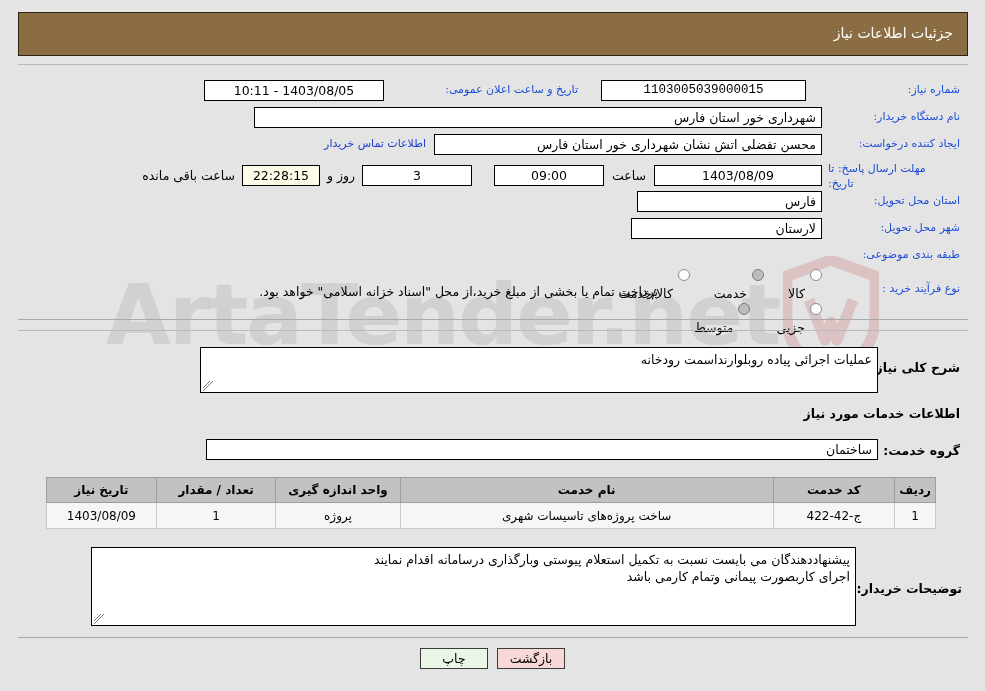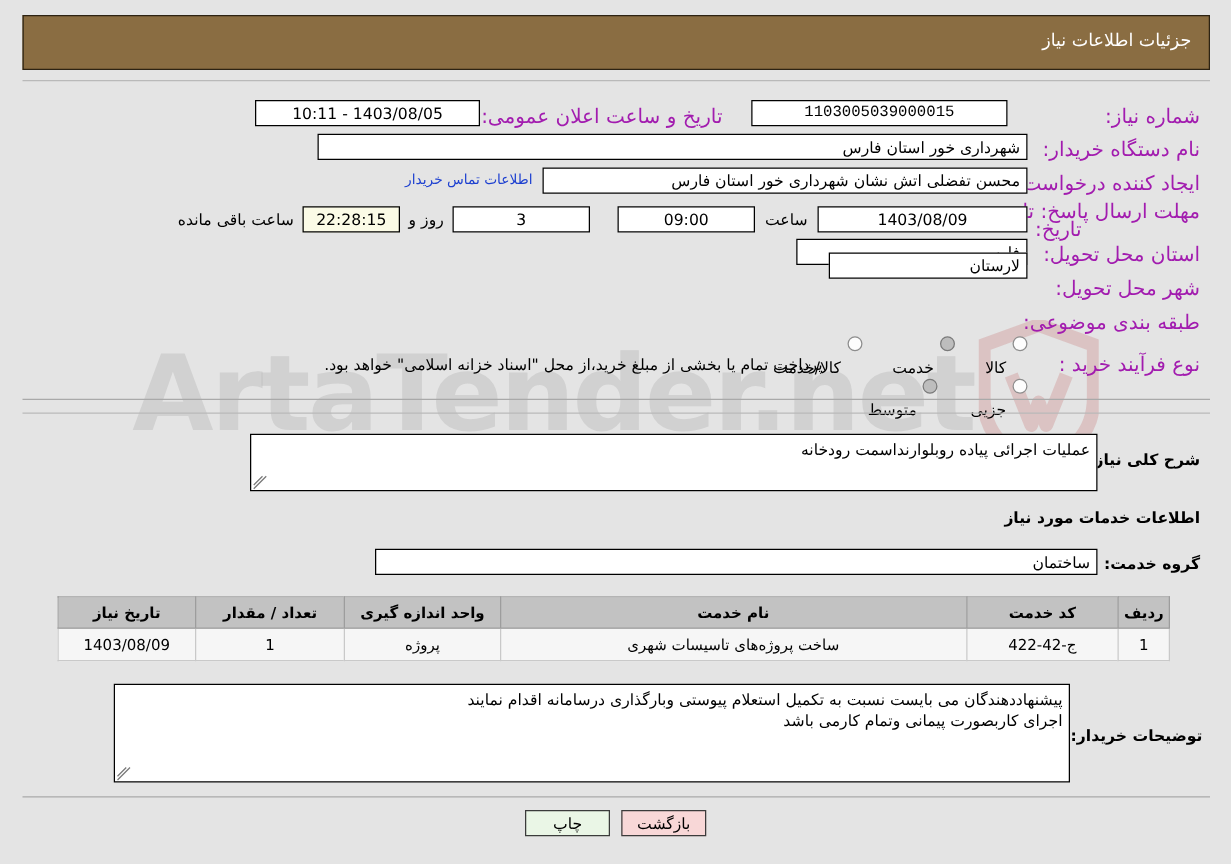--- a/index.html
+++ b/index.html
@@ -71,22 +71,22 @@
     position: absolute;
     left: 18px; top: 64px;
     width: 950px; height: 256px;
     border-top: 1px solid #b9b9b9;
     border-bottom: 1px solid #a9a9a9;
     z-index: 2;
   }
 
   .row { position: absolute; display: flex; align-items: center; }
   .lbl {
-    font-size: 16px;
-    color: #a21caf;
+    font-size: 11px;
+    color: #1d4ed8;
     white-space: nowrap;
     text-align: left;
   }
   .lbl-2 { line-height: 15px; }
   .box {
     background: #ffffff;
     border: 1px solid #000000;
     height: 21px;
     line-height: 19px;
     padding: 0 5px;
@@ -280,21 +280,21 @@
     <div class="plain-text" style="position:absolute; right:733px; top:103px;">ساعت باقی مانده</div>
 
     <div class="row" style="right:8px; top:129px;">
       <span class="lbl">استان محل تحویل:</span>
     </div>
     <div class="box rt" style="position:absolute; right:146px; top:126px; width:185px;">فارس</div>
 
     <div class="row" style="right:8px; top:156px;">
       <span class="lbl">شهر محل تحویل:</span>
     </div>
-    <div class="box rt" style="position:absolute; right:146px; top:137px; width:159px;">لارستان</div>
+    <div class="box rt" style="position:absolute; right:146px; top:153px; width:191px;">لارستان</div>
 
     <div class="row" style="right:8px; top:183px;">
       <span class="lbl">طبقه بندی موضوعی:</span>
     </div>
     <div style="position:absolute; right:146px; top:183px; display:flex; align-items:center; gap:24px;">
       <div class="radio-grp">
         <span class="radio"></span>
         <span class="rlabel">کالا</span>
       </div>
       <div class="radio-grp">
@@ -331,21 +331,21 @@
       <span class="resize-handle">
         <svg width="12" height="12" viewBox="0 0 12 12">
           <path d="M1 11 L11 1 M1 8 L8 1" stroke="#7a7a7a" stroke-width="1" fill="none"></path>
         </svg>
       </span>
     </div>
 
     <div class="section-head" style="position:absolute; right:8px; top:75px;">اطلاعات خدمات مورد نیاز</div>
 
     <div class="bold-lbl" style="position:absolute; right:8px; top:112px;">گروه خدمت:</div>
-    <div class="box rt" style="position:absolute; right:90px; top:108px; width:578px;padding-left:28px;">ساختمان</div>
+    <div class="box rt" style="position:absolute; right:90px; top:108px; width:672px;padding-left:28px;">ساختمان</div>
   </div>
 
   <table id="svc-table">
     <thead>
       <tr>
         <th style="width:38px;">ردیف</th>
         <th style="width:122px;">کد خدمت</th>
         <th style="width:375px;">نام خدمت</th>
         <th style="width:125px;">واحد اندازه گیری</th>
         <th style="width:120px;">تعداد / مقدار</th>

